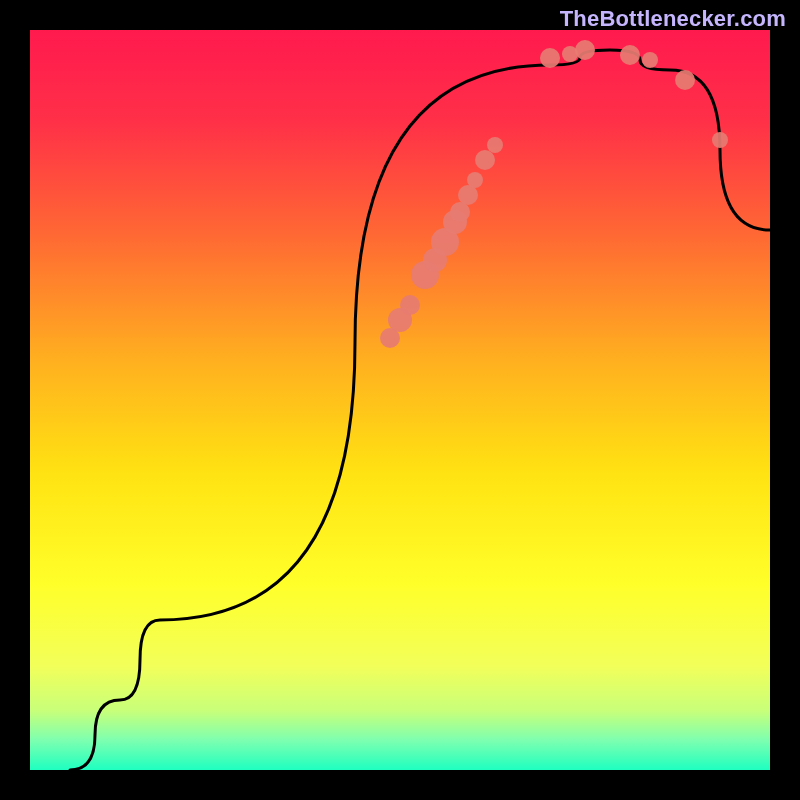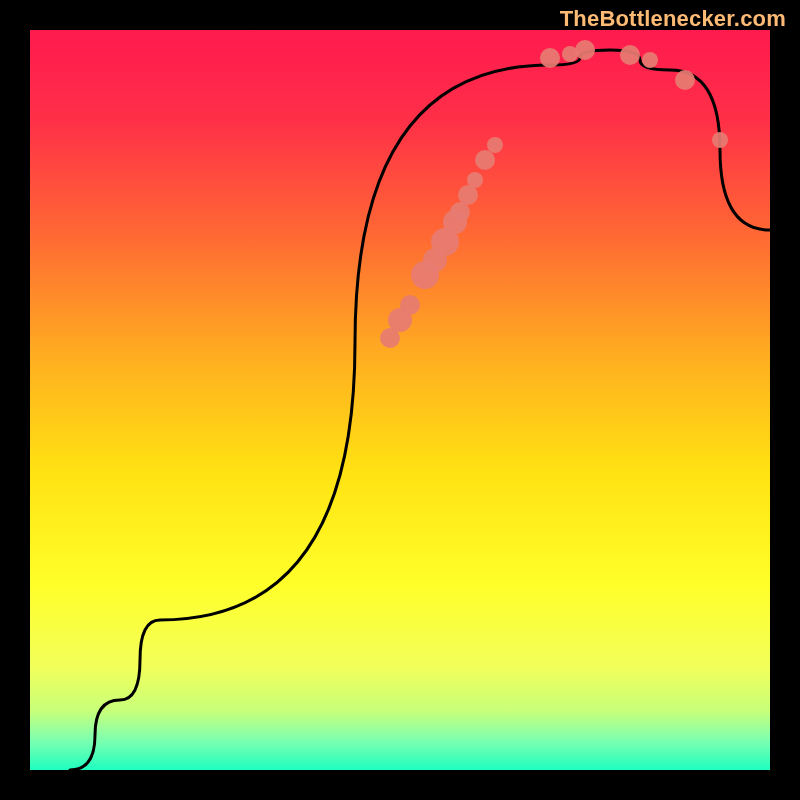--- a/index.html
+++ b/index.html
@@ -16,21 +16,21 @@
     width: 800px;
     height: 800px;
   }
   svg {
     display: block;
   }
   .watermark {
     position: absolute;
     top: 6px;
     right: 14px;
-    color: #fdba74;
+    color: #c4b5fd;
     font-size: 22px;
     font-weight: 600;
     letter-spacing: 0.2px;
     user-select: none;
   }
 </style>
 </head>
 <body>
 
 <div class="canvas-wrap">

